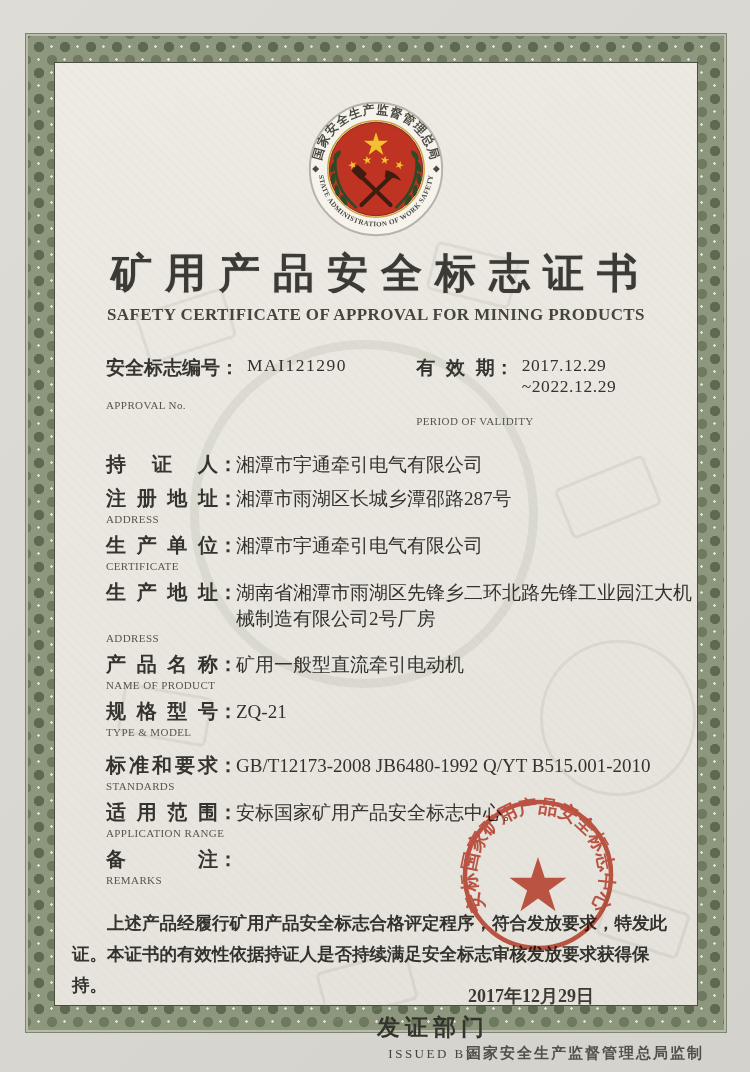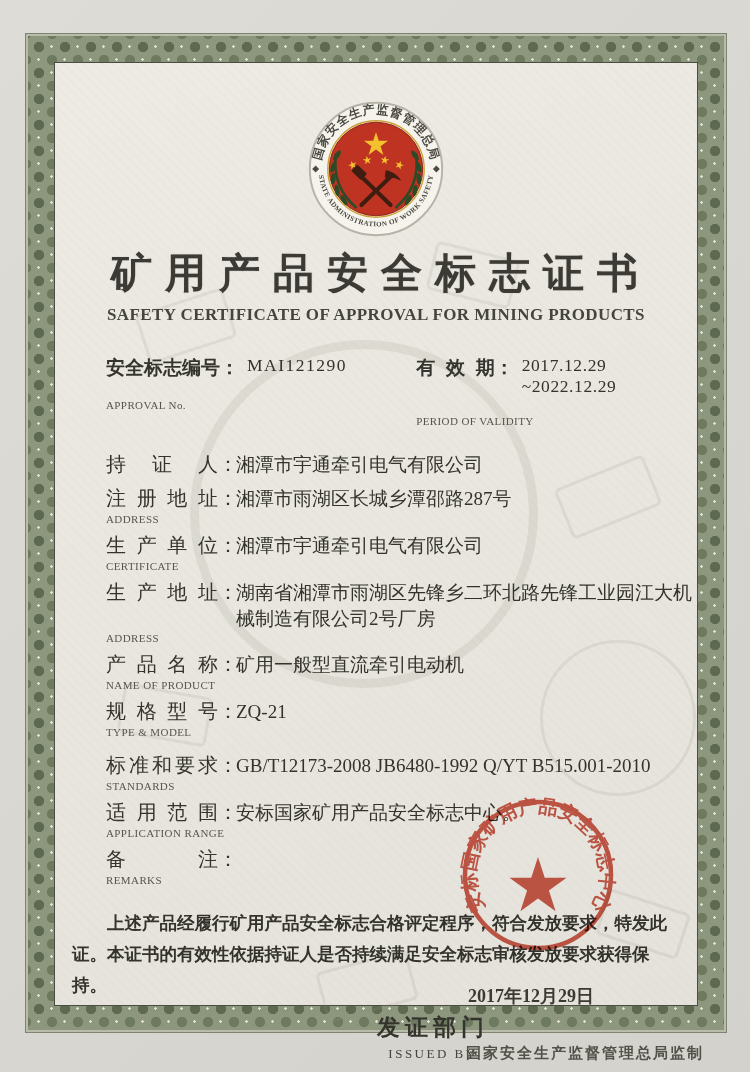--- a/index.html
+++ b/index.html
@@ -41,21 +41,21 @@
   .en-label{font-size:11px;color:#56554d;letter-spacing:.4px;margin-top:18px;}
   .jlabel{display:inline-block;text-align:justify;text-align-last:justify;}.w3{width:84px;}
   .val{font-size:17.5px;color:#33322c;letter-spacing:.6px;}
   .num{font-family:"Liberation Serif",serif;}
   .apv-line{display:flex;align-items:flex-start;}
   .apv-line .val{margin-left:8px;}
   .colon{font-size:19px;font-weight:700;color:#35342e;}
   
   .fields{margin:24px 0 0 48px;}
   .frow{display:grid;grid-template-columns:112px 18px 1fr;margin-bottom:7px;}
-  .frow .fzh{font-size:20px;font-weight:400;color:#34332d;}
+  .frow .fzh{font-size:20px;font-weight:700;color:#34332d;}
   .frow .fval{font-size:19px;color:#33322c;line-height:1.35;padding-top:1px;}
   .frow .fen{grid-column:1/4;font-size:11px;color:#57564e;letter-spacing:.4px;margin-top:1px;}
   
   .statement{margin:22px 10px 0 14px;font-size:17.5px;line-height:1.75;
       text-indent:2em;font-weight:600;color:#33322c;}
   .issued{margin:12px 0 0 300px;width:150px;text-align:center;}
   .issued .izh{font-size:23px;font-weight:700;letter-spacing:5px;color:#34332d;}
   .issued .ien{font-size:13px;letter-spacing:2.5px;color:#45443c;margin-top:3px;}
   .issue-date{position:absolute;left:468px;top:984px;font-size:18px;font-weight:600;color:#3a3932;}
   

